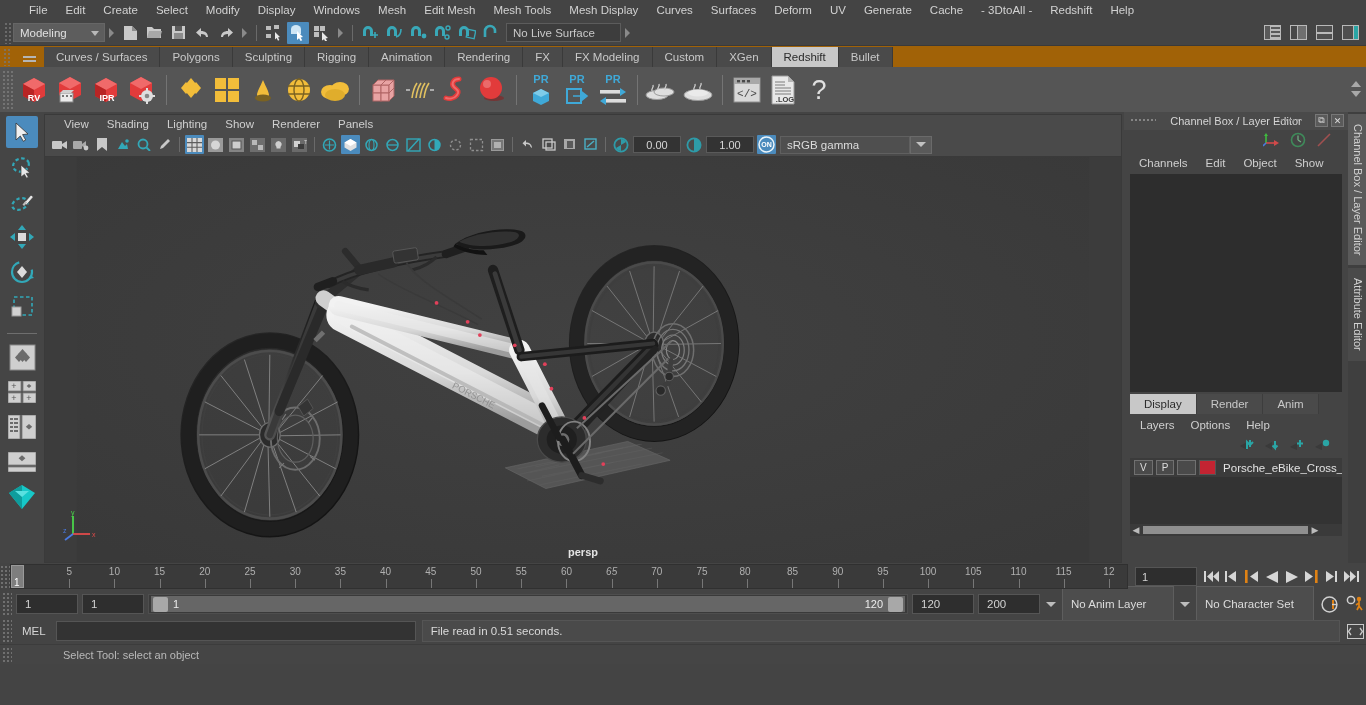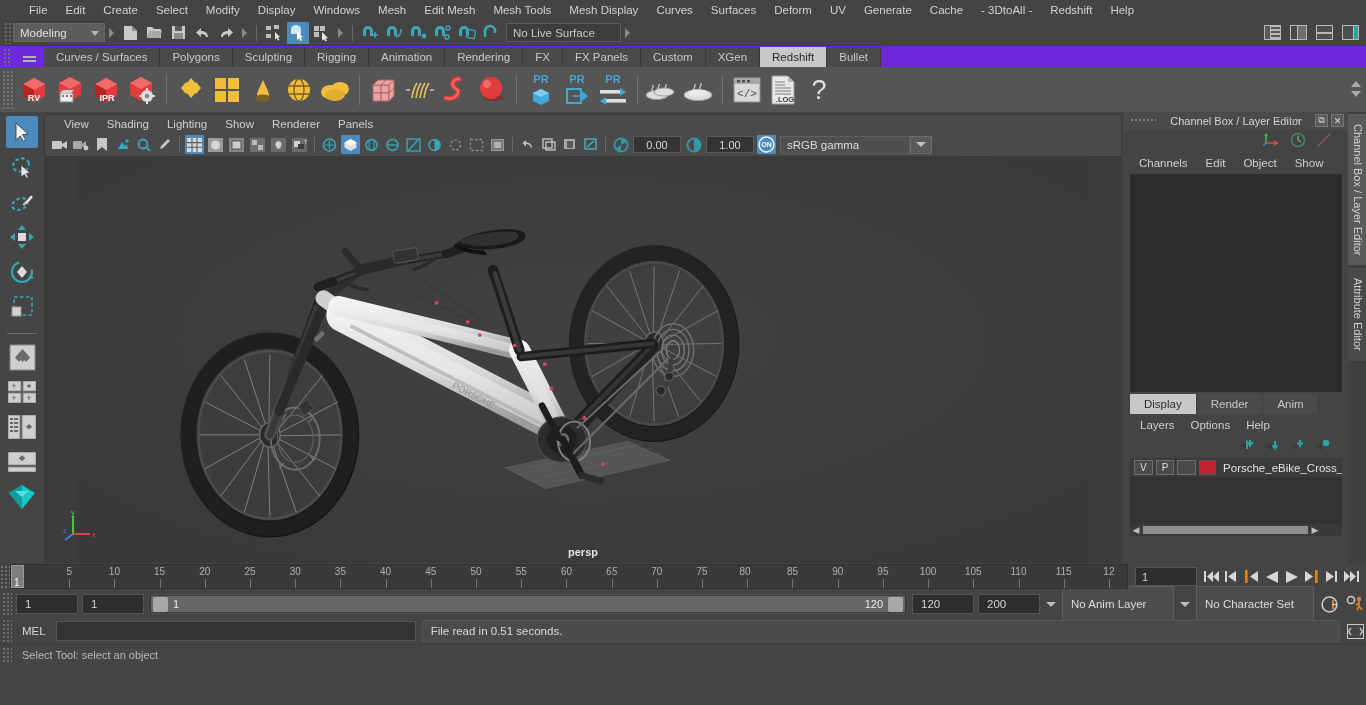--- a/index.html
+++ b/index.html
@@ -65,21 +65,21 @@
     width: 115px; height: 19px; background: #3d3d3d;
     border: 1px solid #5c5c5c; display: flex; align-items: center;
     padding-left: 6px; font-size: 11.5px; color: #c8c8c8; margin-left: 4px;
   }
   .statusline .right-icons {
     margin-left: auto; display: flex; align-items: center; padding-right: 4px; gap: 2px;
   }
 
   
   .shelftabs {
-    height: 21px; background: #6d28d9; display: flex; align-items: flex-end;
+    height: 21px; background: #a16207; display: flex; align-items: flex-end;
     padding-left: 3px;
   }
   .shelftabs .tabgrip {
     width: 9px; height: 18px; align-self: center;
     background-image: radial-gradient(circle, #777 0.8px, transparent 0.9px);
     background-size: 4px 4px; opacity: .75; margin-right: 6px;
   }
   .shelfmini {
     width: 22px; height: 16px; align-self: center; margin-right: 4px;
     display: flex; align-items: center; justify-content: center;
@@ -296,21 +296,21 @@
   .melmsg {
     flex: 1; height: 22px; background: #4a4a4a; border: 1px solid #555;
     margin-left: 6px; margin-right: 4px; display:flex; align-items:center;
     padding-left: 8px; font-size: 11.5px; color: #dadada;
   }
   .melicon { width: 22px; height: 22px; display:flex; align-items:center; justify-content:center; }
 
   
   .statusbar {
     height: 20px; background: #454545; display: flex; align-items: center;
-    padding-left: 2px; border-top: 1px solid #3c3c3c;
+    padding-left: 2px; border-top: 1px solid #3c3c3c; gap: 41px;
   }
   .statusbar .sbtxt { font-size: 11px; color: #b9b9b9; padding-left: 10px; }
 </style>
 </head>
 <body>
 
 <div class="app">
 
   <div class="menubar">
     <div class="mi">File</div>
@@ -480,21 +480,21 @@
     <div class="shelfmini">
         <i></i>
       </div>
     <div class="stab">Curves / Surfaces</div>
     <div class="stab">Polygons</div>
     <div class="stab">Sculpting</div>
     <div class="stab">Rigging</div>
     <div class="stab">Animation</div>
     <div class="stab">Rendering</div>
     <div class="stab">FX</div>
-    <div class="stab">FX Panels</div>
+    <div class="stab">FX Modeling</div>
     <div class="stab">Custom</div>
     <div class="stab">XGen</div>
     <div class="stab active">Redshift</div>
     <div class="stab">Bullet</div>
   </div>
 
   <div class="shelfrow">
     <div class="sgrip"></div>
 
     <div class="shelfitem">

